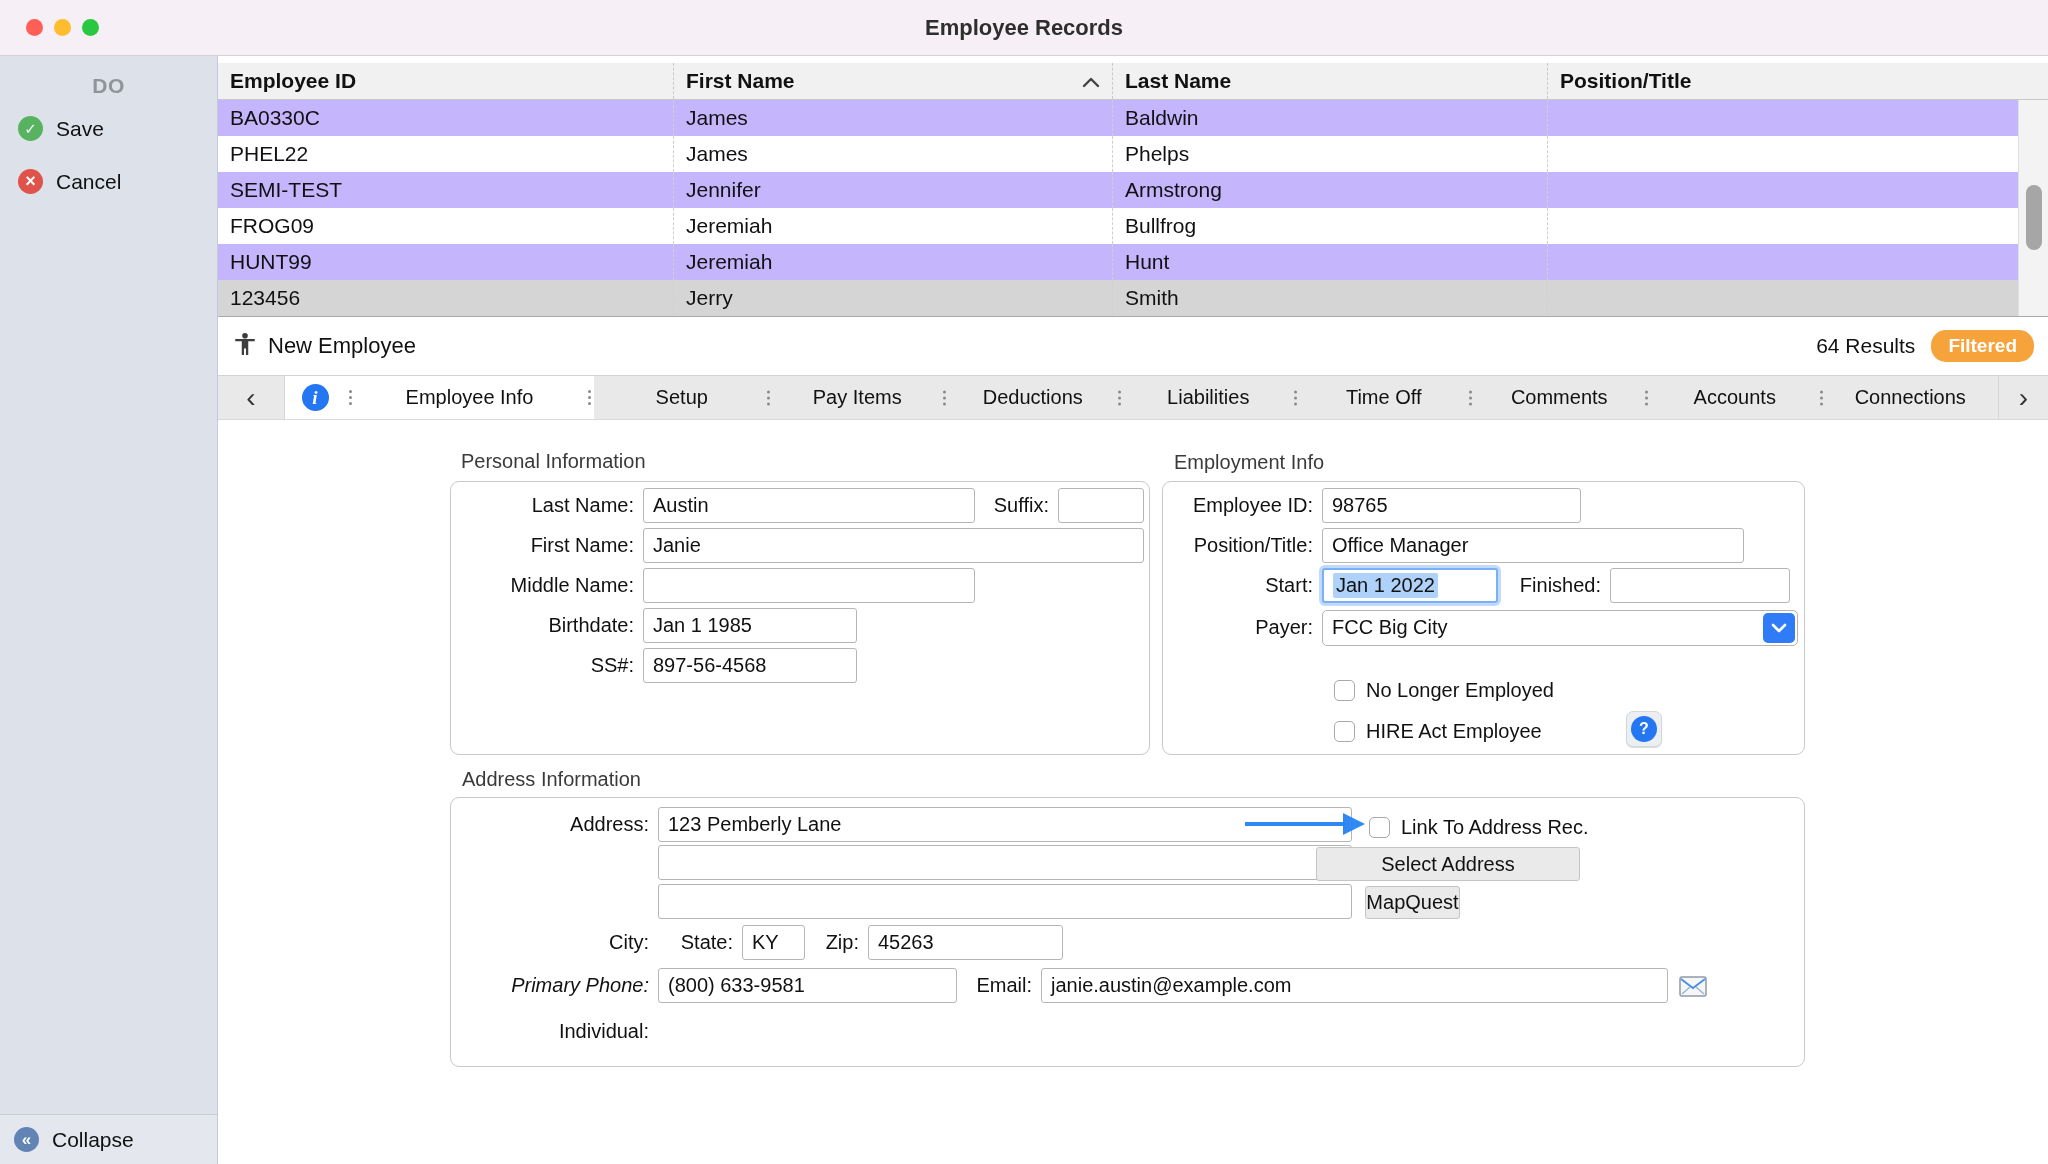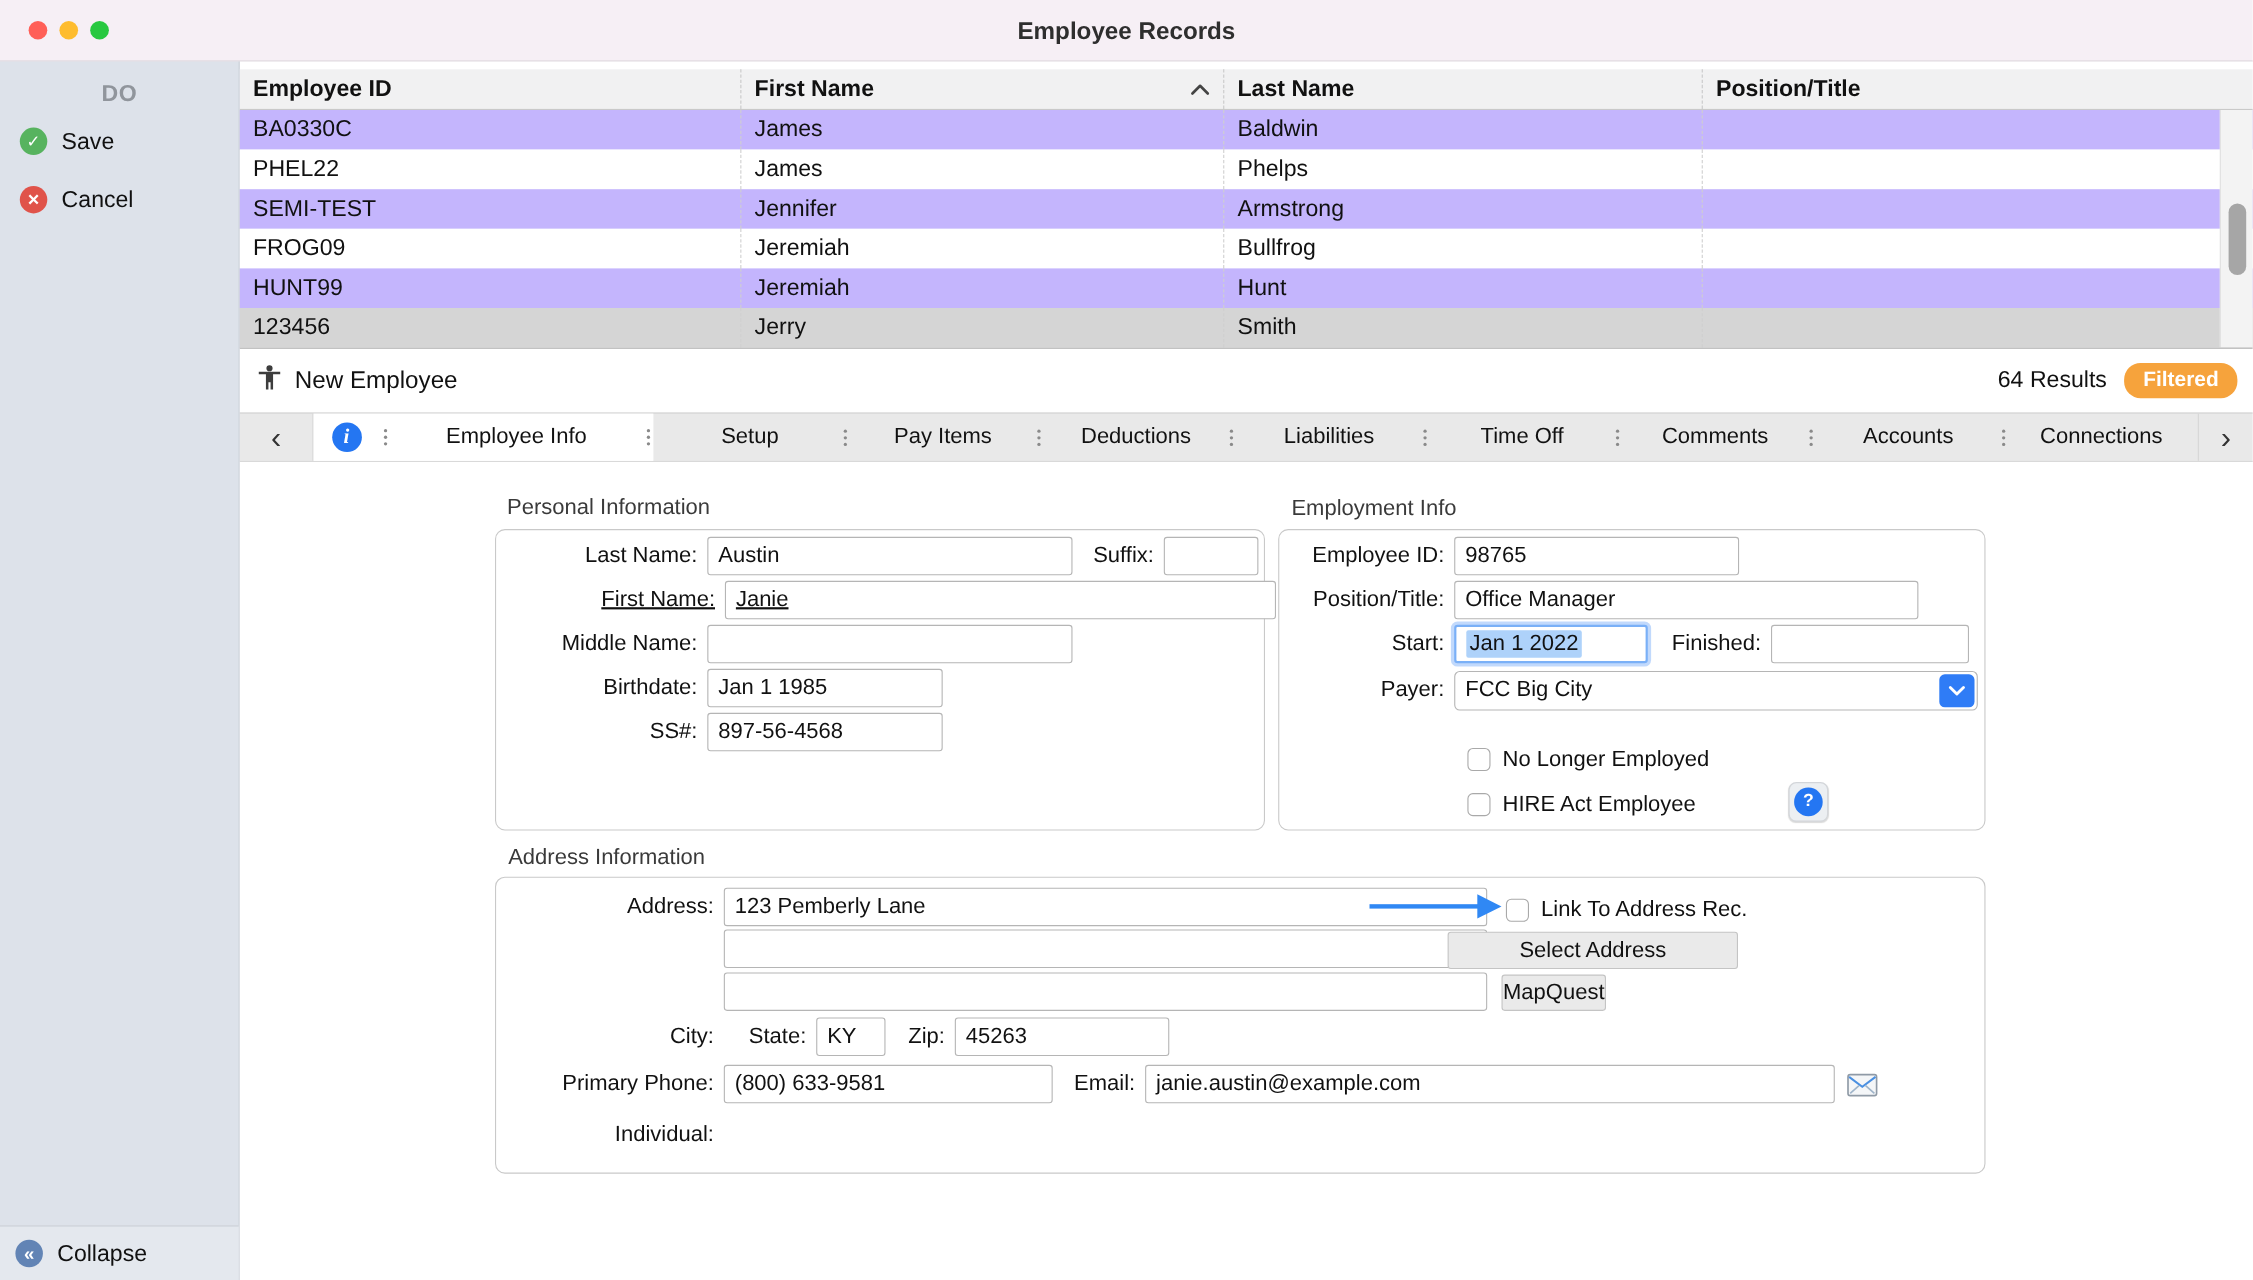--- a/index.html
+++ b/index.html
@@ -283,21 +283,21 @@
 
       <div class="gtitle" style="left:243px; top:30px;">Personal Information</div>
       <div class="gbox" style="left:232px; top:61px; width:700px; height:274px;"></div>
 
       <div class="frow" style="left:240px; top:68px;">
         <span class="flabel" style="width:185px;">Last Name:</span>
         <div class="tinput" style="width:332px;">Austin</div>
         <span class="flabel" style="width:83px;">Suffix:</span>
         <div class="tinput" style="width:86px;"></div>
       </div>
-      <div class="frow" style="left:256px; top:108px;text-decoration:underline;">
+      <div class="frow" style="left:240px; top:108px;">
         <span class="flabel" style="width:185px;">First Name:</span>
         <div class="tinput" style="width:501px;">Janie</div>
       </div>
       <div class="frow" style="left:240px; top:148px;">
         <span class="flabel" style="width:185px;">Middle Name:</span>
         <div class="tinput" style="width:332px;"></div>
       </div>
       <div class="frow" style="left:240px; top:188px;">
         <span class="flabel" style="width:185px;">Birthdate:</span>
         <div class="tinput" style="width:214px;">Jan 1 1985</div>
@@ -365,21 +365,21 @@
         <div class="tinput" style="width:694px;"></div>
       </div>
       <div class="frow" style="left:240px; top:505px;">
         <span class="flabel" style="width:200px;">City:</span>
         <span class="flabel" style="width:84px;">State:</span>
         <div class="tinput" style="width:63px;">KY</div>
         <span class="flabel" style="width:63px;">Zip:</span>
         <div class="tinput" style="width:195px;">45263</div>
       </div>
       <div class="frow" style="left:240px; top:548px;">
-        <span class="flabel" style="width:200px;">Primary Phone:</span>
+        <span class="flabel" style="width:200px;font-style:italic;">Primary Phone:</span>
         <div class="tinput" style="width:299px;">(800) 633-9581</div>
         <span class="flabel" style="width:84px;">Email:</span>
         <div class="tinput" style="width:627px;">janie.austin@example.com</div>
         <span style="margin-left:10px; display:flex;">
           <svg width="30" height="30" viewBox="0 0 30 30">
             <rect x="2" y="6" width="26" height="19" rx="2" fill="#f4f6f8" stroke="#8f9aa6" stroke-width="1.5"></rect>
             <polyline points="3,8 15,17 27,8" fill="none" stroke="#4a90e2" stroke-width="1.8"></polyline>
             <path d="M4 23 l8 -7" stroke="#9fb4c9" stroke-width="1.5"></path>
             <path d="M26 23 l-8 -7" stroke="#9fb4c9" stroke-width="1.5"></path>
           </svg>

